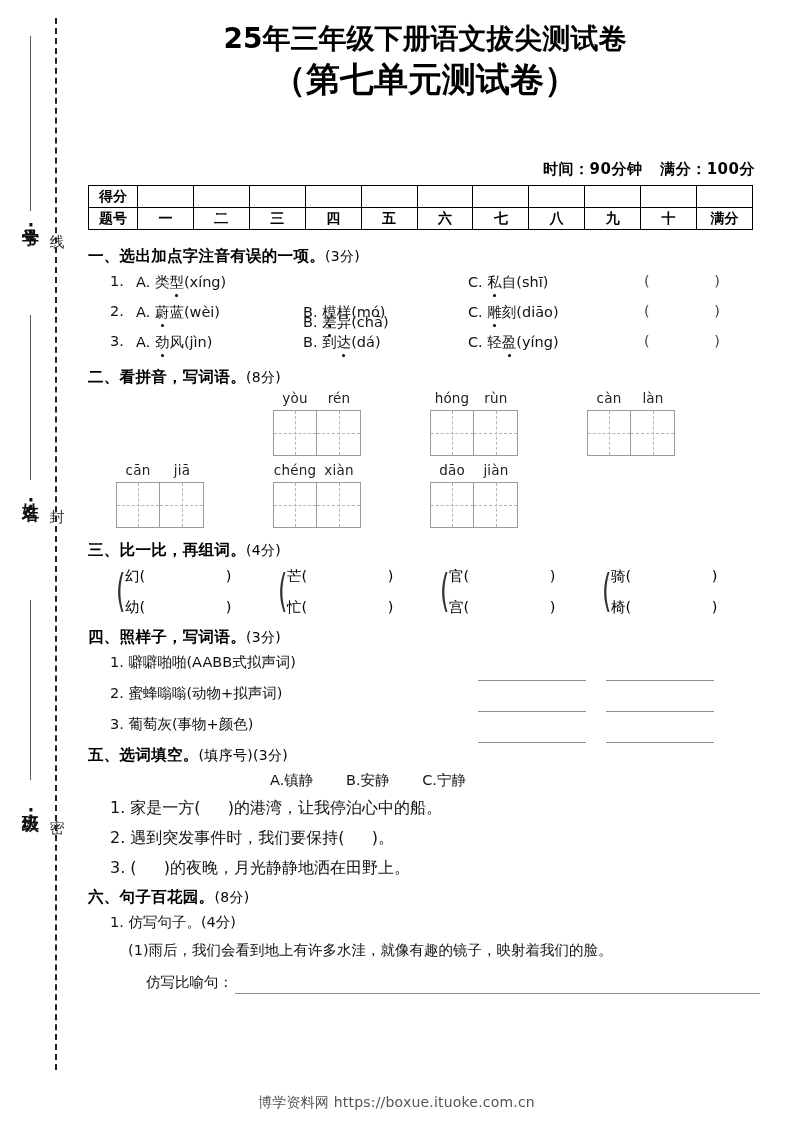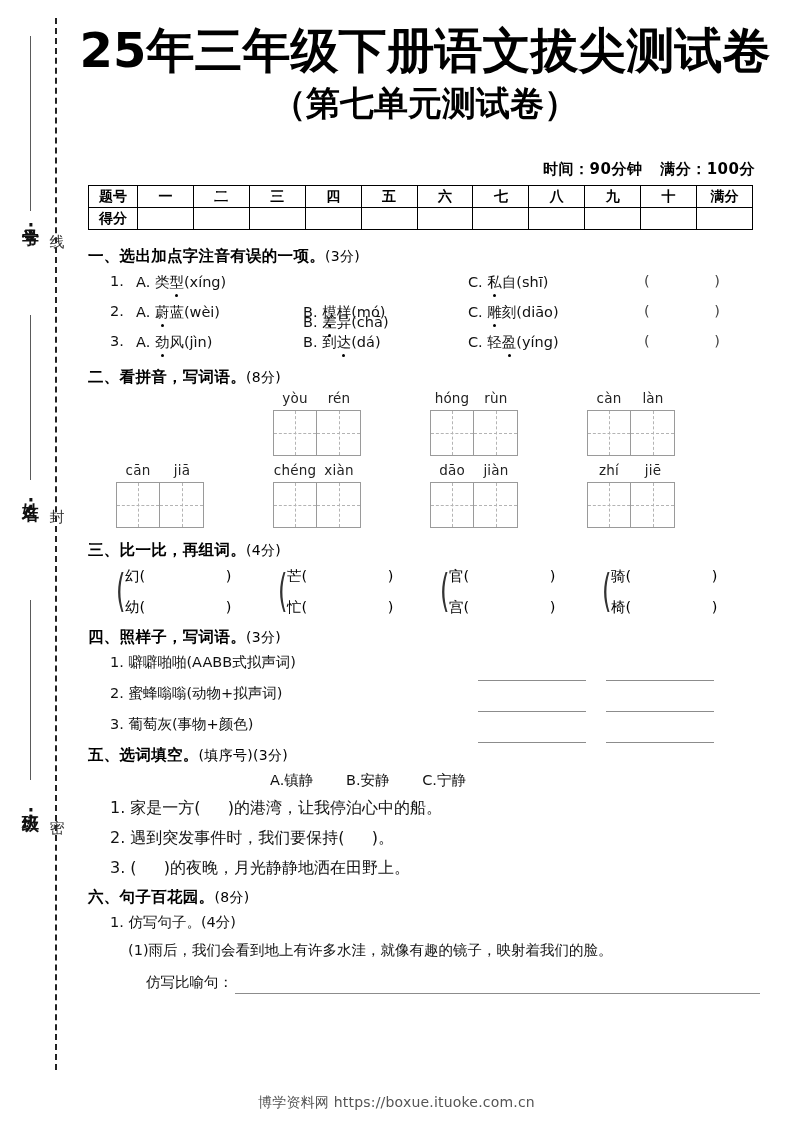--- a/index.html
+++ b/index.html
@@ -56,21 +56,21 @@
 
   
   .title-block {
     position: absolute;
     left: 75px;
     top: 22px;
     width: 700px;
     text-align: center;
   }
   .title-main {
-    font-size: 48px;
+    font-size: 28px;
     font-weight: bold;
     letter-spacing: 0px;
     line-height: 1.18;
     color: #000;
   }
   .title-sub {
     font-size: 34px;
     font-weight: bold;
     line-height: 1.3;
     color: #000;
@@ -344,48 +344,48 @@
     <div class="title-sub">（第七单元测试卷）</div>
   </div>
 
   <div class="meta-line">
     <span>时间：90分钟</span>
     <span>满分：100分</span>
   </div>
 
   <table class="score-table">
     <tbody>
+      <tr>
+        <td class="head-cell">得分</td>
+        <td></td>
+        <td></td>
+        <td></td>
+        <td></td>
+        <td></td>
+        <td></td>
+        <td></td>
+        <td></td>
+        <td></td>
+        <td></td>
+        <td></td>
+      </tr>
       <tr>
         <td class="head-cell">题号</td>
         <td>一</td>
         <td>二</td>
         <td>三</td>
         <td>四</td>
         <td>五</td>
         <td>六</td>
         <td>七</td>
         <td>八</td>
         <td>九</td>
         <td>十</td>
         <td>满分</td>
       </tr>
-      <tr>
-        <td class="head-cell">得分</td>
-        <td></td>
-        <td></td>
-        <td></td>
-        <td></td>
-        <td></td>
-        <td></td>
-        <td></td>
-        <td></td>
-        <td></td>
-        <td></td>
-        <td></td>
-      </tr>
     </tbody>
   </table>
 
   <div class="content">
 
     <div class="section s1">
       <div class="sec-title">
         <span>一、</span><span>选出加点字注音有误的一项。</span><span class="pts">(3分)</span>
       </div>
 
@@ -491,29 +491,20 @@
             <span>chéng</span><span>xiàn</span>
           </div>
           <div class="tzg">
               <div class="cell"></div>
               <div class="cell"></div>
             </div>
         </div>
         <div class="grid-group" style="left:342px;">
           <div class="pinyin">
             <span>dāo</span><span>jiàn</span>
-          </div>
-          <div class="tzg">
-              <div class="cell"></div>
-              <div class="cell"></div>
-            </div>
-        </div>
-        <div class="grid-group" style="left:499px;">
-          <div class="pinyin">
-            <span>zhí</span><span>jiē</span>
           </div>
           <div class="tzg">
               <div class="cell"></div>
               <div class="cell"></div>
             </div>
         </div>
       </div>
     </div>
 
     <div class="section s3">

